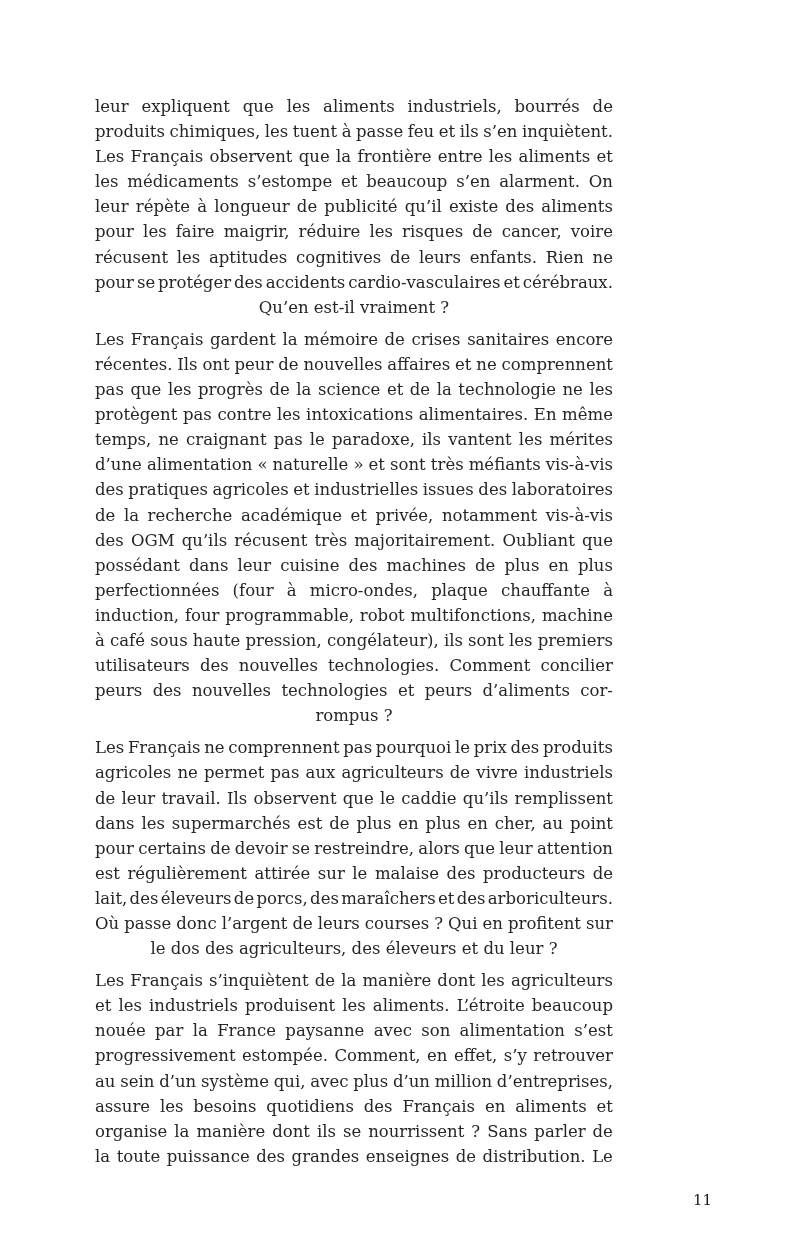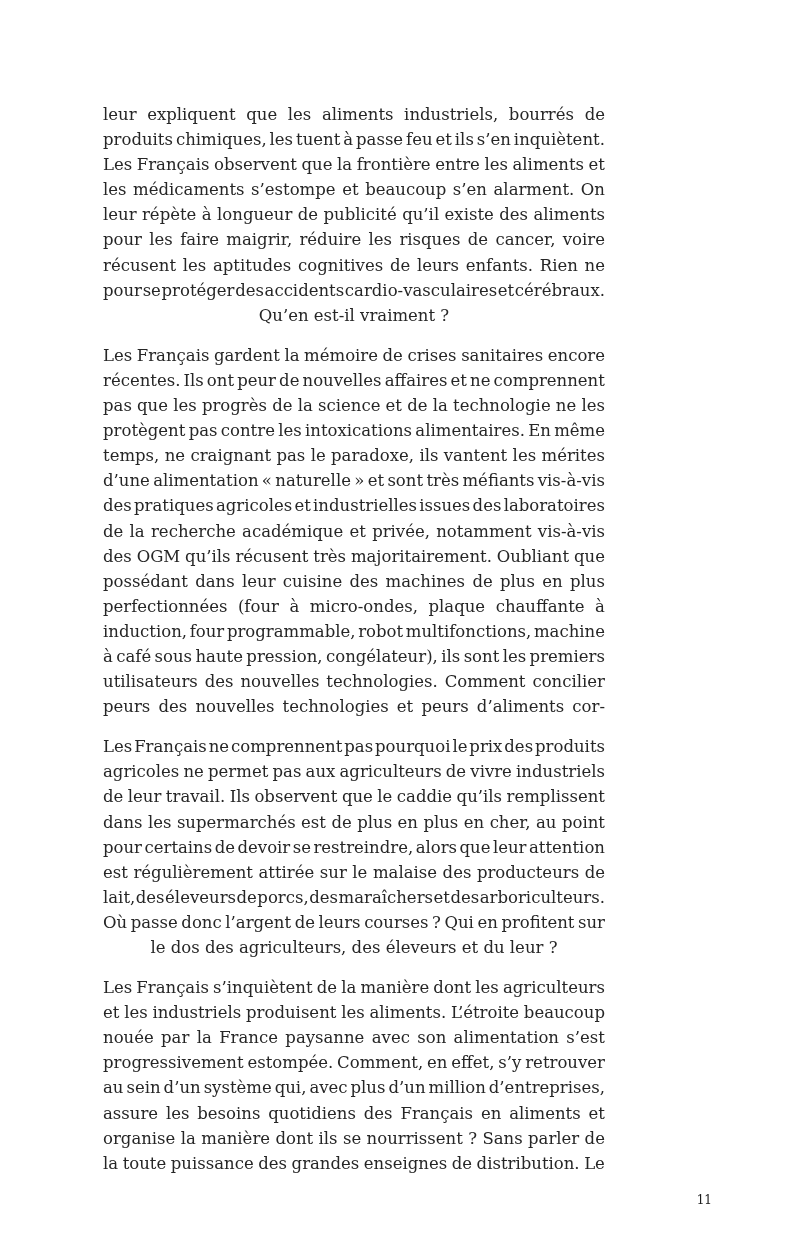--- a/index.html
+++ b/index.html
@@ -20,21 +20,21 @@
   }
   .text-block {
     position: absolute;
     left: 88px;
     top: 87px;
     width: 532px;
     color: #262626;
     font-size: 16.5px;
   }
   .paragraph {
-    margin: 15px;
+    margin: 7px;
   }
   .line {
     height: 25.1px;
     line-height: 25.1px;
     white-space: nowrap;
   }
   
   .line.just {
     display: flex;
     justify-content: space-between;
@@ -44,21 +44,21 @@
   }
   
   .line.flow {
     display: block;
     text-align: center;
   }
   .page-number {
     position: absolute;
     top: 1190px;
     right: 88px;
-    font-size: 12px;
+    font-size: 15px;
     color: #1c1c1c;
     line-height: 20px;
   }
 </style>
 </head>
 <body>
 
 <div class="page">
   <div class="text-block">
       <div class="paragraph">
@@ -309,20 +309,21 @@
         <div class="line just">
           <span>peurs</span>
           <span>des</span>
           <span>nouvelles</span>
           <span>technologies</span>
           <span>et</span>
           <span>peurs</span>
           <span>d’aliments</span>
           <span>cor-</span>
         </div>
+        <div class="line flow">rompus ?</div>
       </div>
       <div class="paragraph">
         <div class="line just">
           <span>Les</span>
           <span>Français</span>
           <span>ne</span>
           <span>comprennent</span>
           <span>pas</span>
           <span>pourquoi</span>
           <span>le</span>

